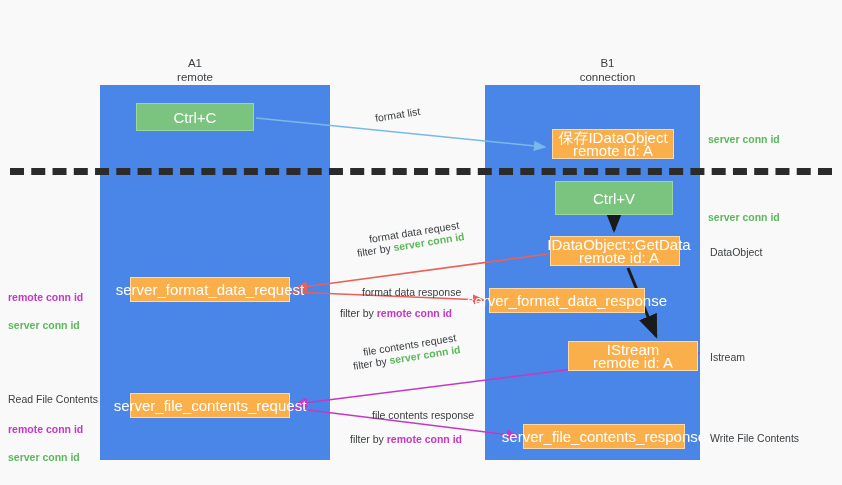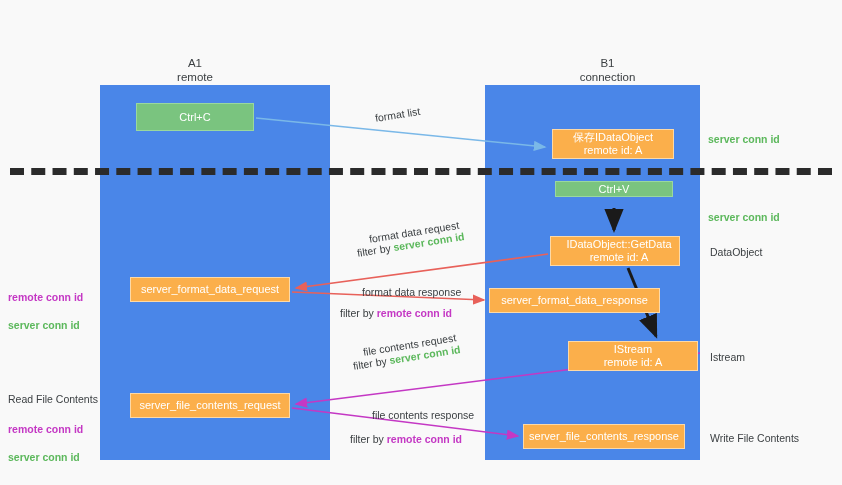--- a/index.html
+++ b/index.html
@@ -31,33 +31,33 @@
 
   
   .lane{background:#4a86e8;}
   #laneA{left:100px;top:85px;width:230px;height:375px;}
   #laneB{left:485px;top:85px;width:215px;height:375px;}
 
   
   .box{
     box-sizing:border-box;
     display:flex;align-items:center;justify-content:center;
-    text-align:center;color:#ffffff;font-size:11px;line-height:13px;
+    text-align:center;color:#ffffff;font-size:15px;line-height:13px;
     white-space:pre-line;
     border:1px solid rgba(255,255,255,.85);
   }
   .green{background:#7ac47f;border-color:#9ad89e;}
   .orange{background:#fbaf4b;border-color:#fdd9a6;}
 
   #box-ctrlc{left:136px;top:103px;width:118px;height:28px;}
   #box-store{left:552px;top:129px;width:122px;height:30px;}
-  #box-ctrlv{left:555px;top:181px;width:118px;height:16px;}
+  #box-ctrlv{left:555px;top:181px;width:118px;height:34px;}
   #box-getdata{left:550px;top:236px;width:130px;height:30px;padding-left:8px;}
   #box-fmtreq{left:130px;top:277px;width:160px;height:25px;}
-  #box-fmtresp{left:489px;top:288px;width:171px;height:25px;}
+  #box-fmtresp{left:489px;top:288px;width:156px;height:25px;}
   #box-istream{left:568px;top:341px;width:130px;height:30px;}
   #box-filereq{left:130px;top:393px;width:160px;height:25px;}
   #box-fileresp{left:523px;top:424px;width:162px;height:25px;}
 
   
   #arrows{position:absolute;left:0;top:0;width:842px;height:485px;pointer-events:none;}
 
   
   .lbl{font-size:10.5px;line-height:14px;color:#3c4043;white-space:nowrap;}
   .lbl .green-t{color:#5cb85c;font-weight:bold;}

